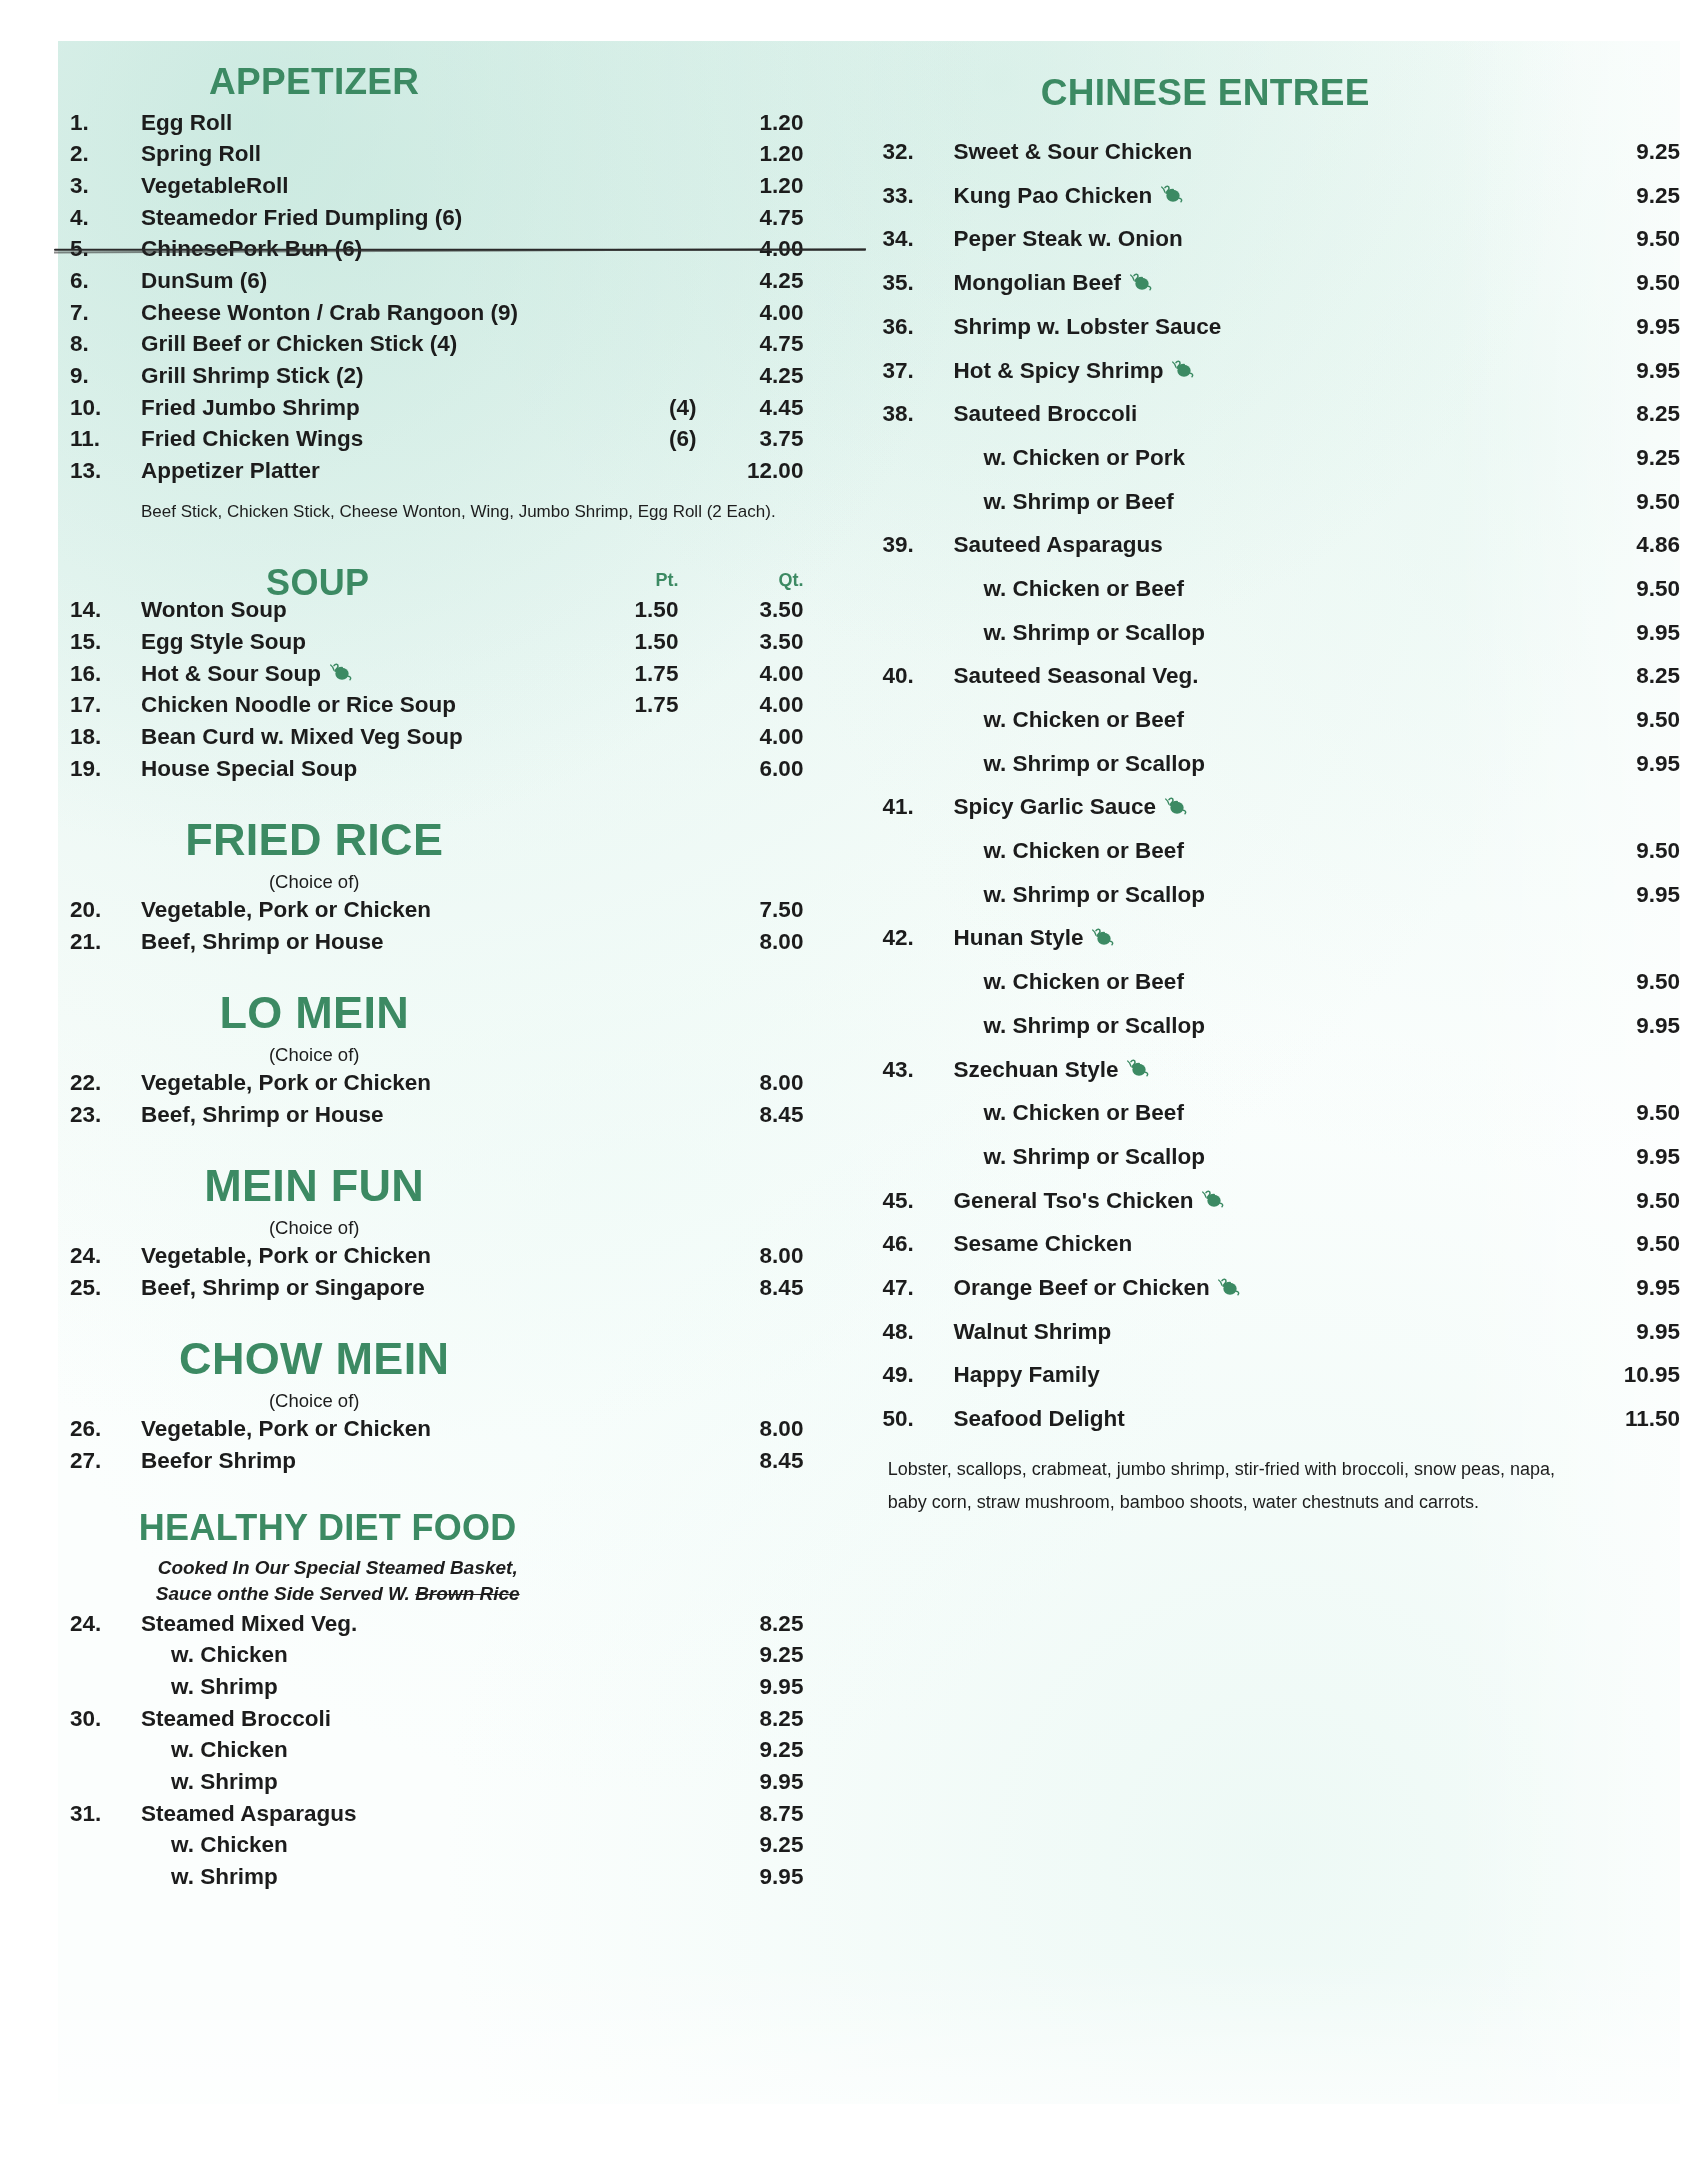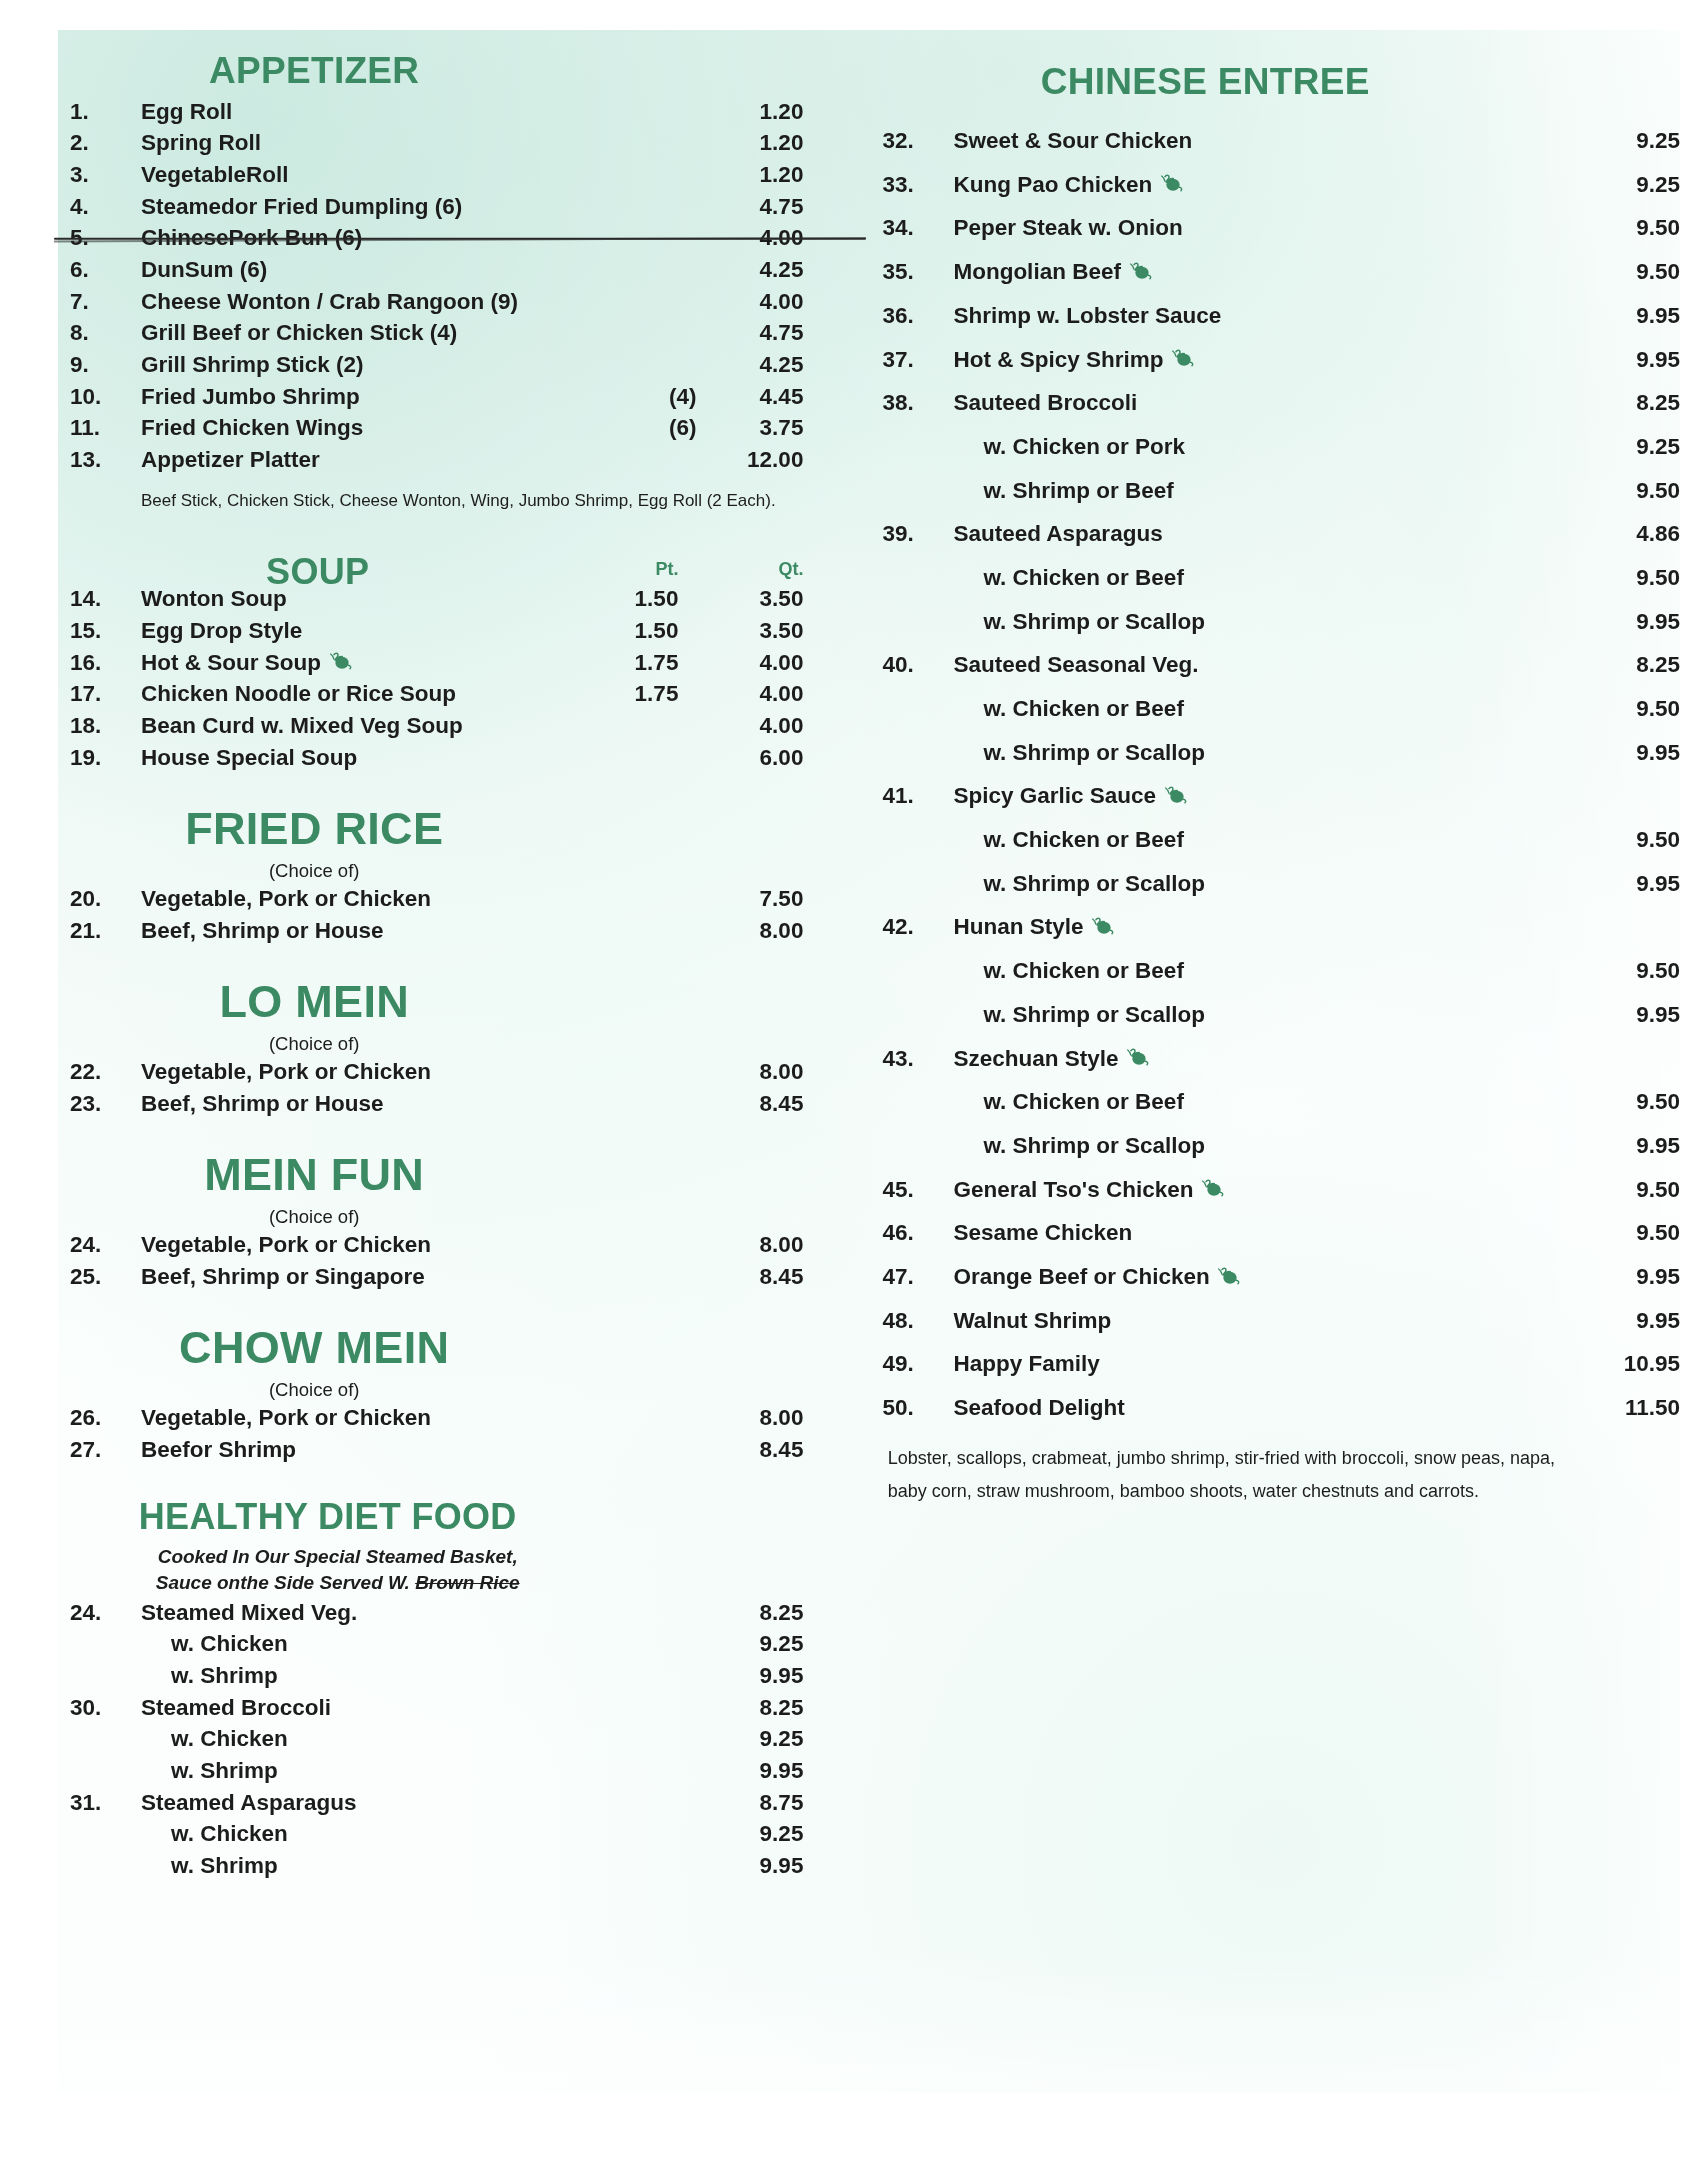--- a/index.html
+++ b/index.html
@@ -13,21 +13,21 @@
     height: 2183px;
     font-family: "Liberation Sans", sans-serif;
     position: relative;
     overflow: hidden;
   }
 
   
   #menu-sheet {
     position: absolute;
     left: 58px;
-    top: 30px;
+    top: 41px;
     width: 1622px;
     height: 2063px;
     background:
       radial-gradient(ellipse 80% 60% at 20% 8%, #dff2ec 0%, #eaf7f3 38%, #f4fbf8 70%, #fbfefd 100%),
       linear-gradient(160deg, #e3f4ef 0%, #f0faf6 35%, #f9fdfc 72%, #ffffff 100%);
     box-shadow: 0 0 0 0 transparent;
   }
   
   #menu-sheet::before {
     content: "";
@@ -288,21 +288,21 @@
 
       <div id="soup-list">
           <div class="row lc">
             <span class="num">14.</span>
             <span class="name">Wonton Soup</span>
             <span class="price pt">1.50</span>
             <span class="price qt">3.50</span>
           </div>
           <div class="row lc">
             <span class="num">15.</span>
-            <span class="name">Egg Drop Style</span>
+            <span class="name">Egg Style Soup</span>
             <span class="price pt">1.50</span>
             <span class="price qt">3.50</span>
           </div>
           <div class="row lc">
             <span class="num">16.</span>
             <span class="name">Hot &amp; Sour Soup<span class="spicy"><svg width="24" height="20" viewBox="0 0 36 30">
                   <path d="M9 4 C11 1, 15 1, 15 5 C15 8, 12 8, 12 11" fill="none" stroke="#3c8a63" stroke-width="2.4" stroke-linecap="round"></path>
                   <path d="M4 3 C7 5, 8 8, 9 11" fill="none" stroke="#3c8a63" stroke-width="2" stroke-linecap="round"></path>
                   <ellipse cx="21" cy="16" rx="10" ry="9" fill="#3c8a63"></ellipse>
                   <path d="M11 12 C13 9, 17 7, 21 7" fill="none" stroke="#3c8a63" stroke-width="3" stroke-linecap="round"></path>

